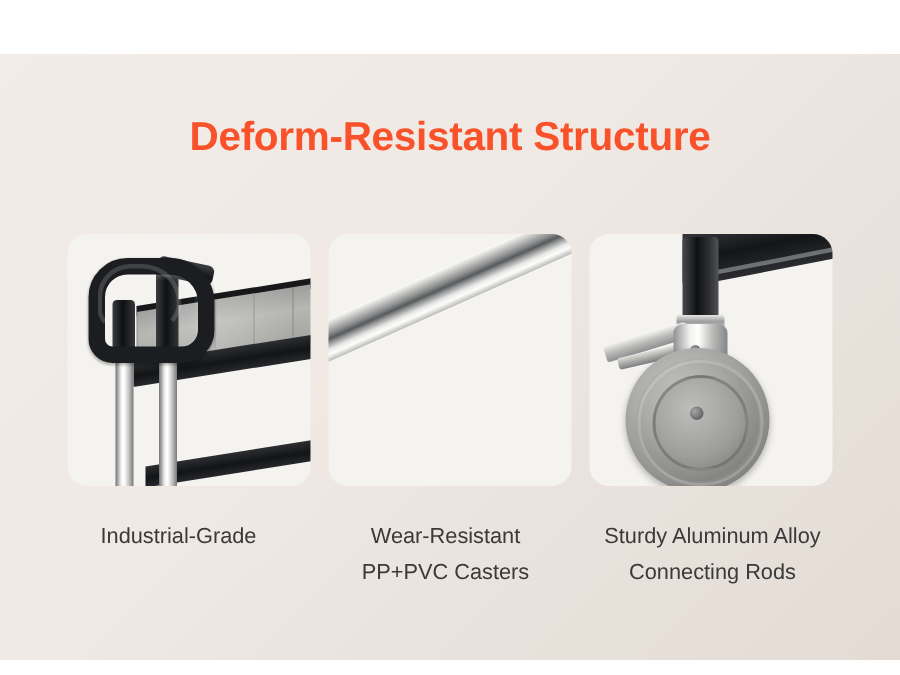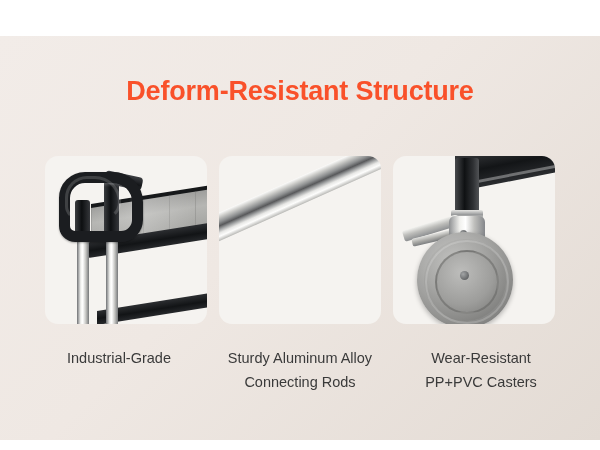--- a/index.html
+++ b/index.html
@@ -316,21 +316,21 @@
     border-radius: 50%;
   }
 
   
   #captions {
     position: absolute;
     top: 310px;
     left: 30px;
     width: 540px;
     display: flex;
-    justify-content: space-between;
+    justify-content: flex-start;
   }
   .caption {
     width: 178px;
     text-align: center;
     color: #3A3A3A;
     font-size: 14.5px;
     line-height: 24px;
   }
   .caption .l2 { display: block; }
 </style>
@@ -380,24 +380,24 @@
 
   </div>
 
   <div id="captions">
 
     <div class="caption">
       <span>Industrial-Grade</span>
     </div>
 
     <div class="caption">
+      <span>Wear-Resistant</span>
+      <span class="l2">PP+PVC Casters</span>
+    </div>
+
+    <div class="caption">
       <span>Sturdy Aluminum Alloy</span>
       <span class="l2">Connecting Rods</span>
     </div>
 
-    <div class="caption">
-      <span>Wear-Resistant</span>
-      <span class="l2">PP+PVC Casters</span>
-    </div>
-
   </div>
 
 </div>
 
 </body></html>

